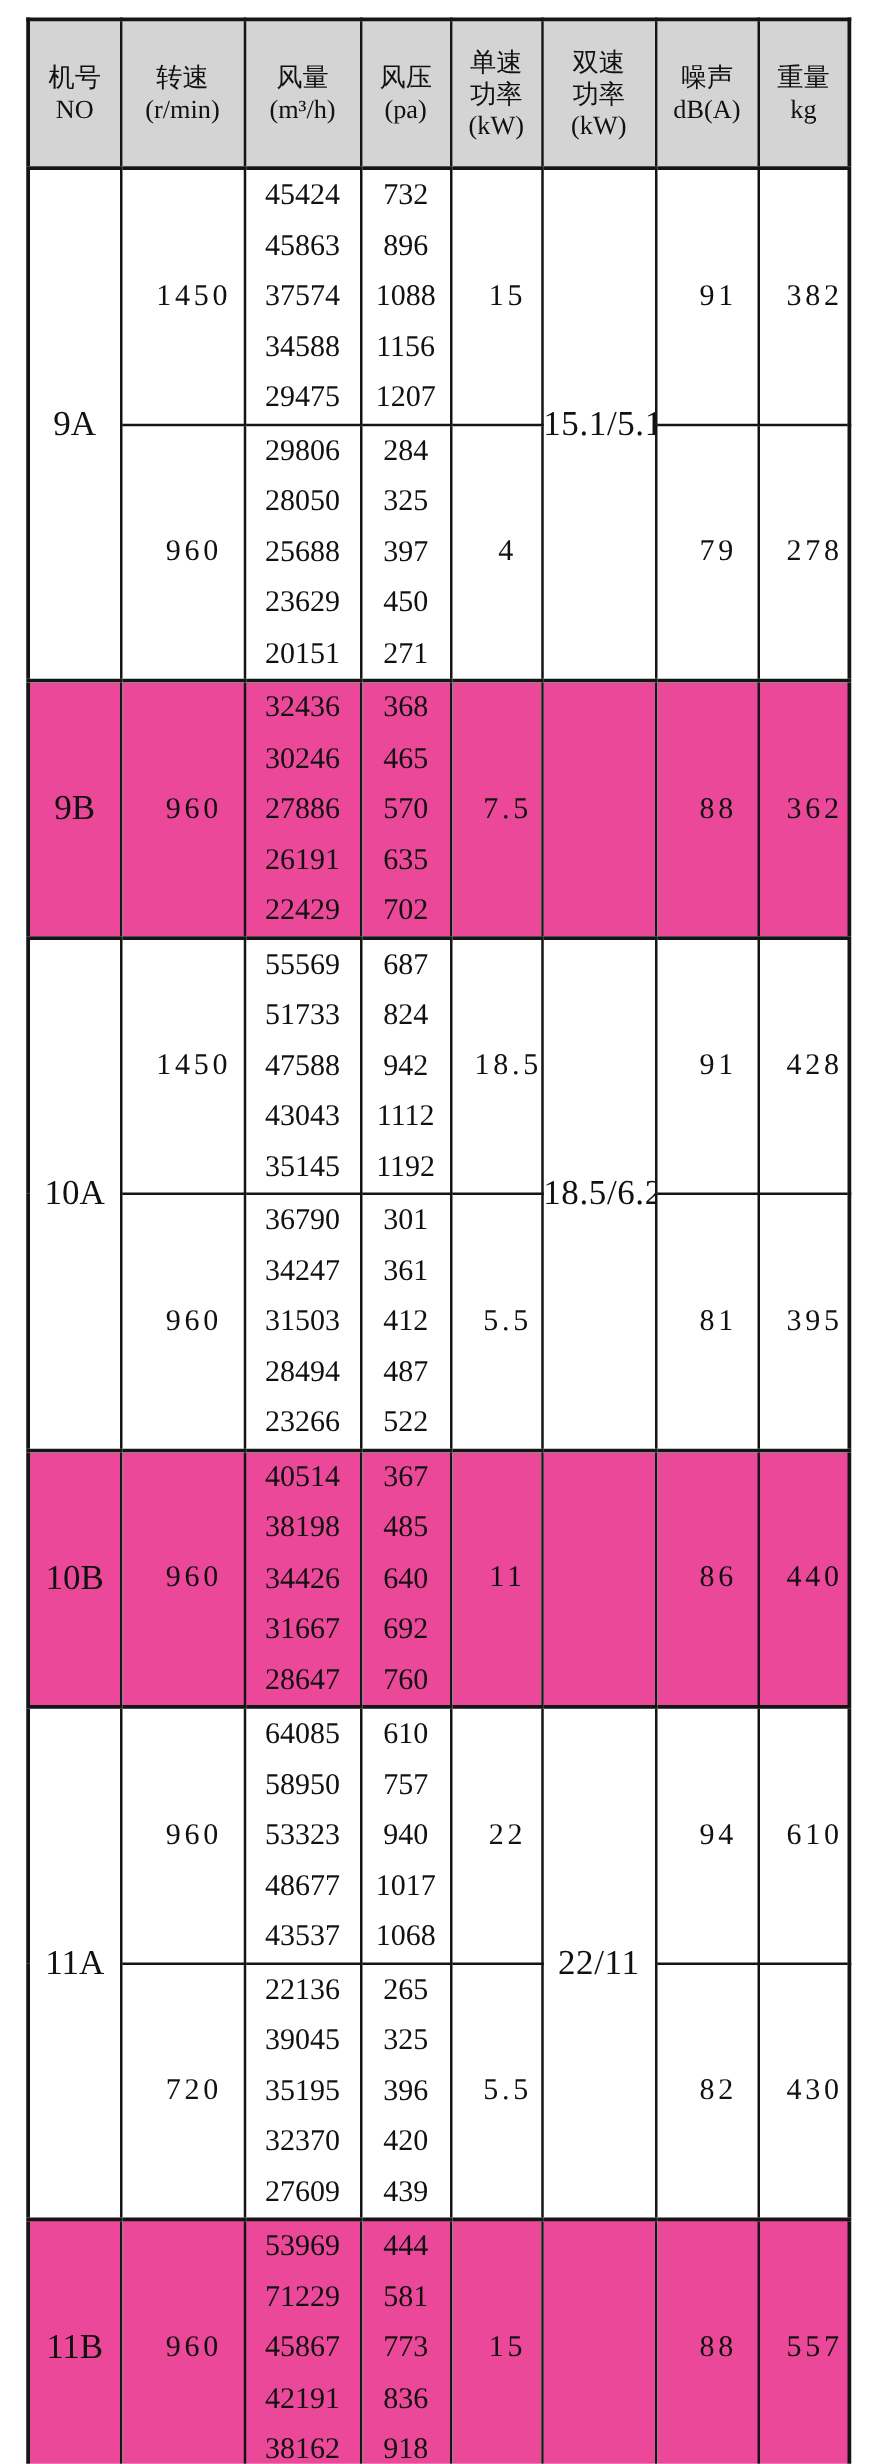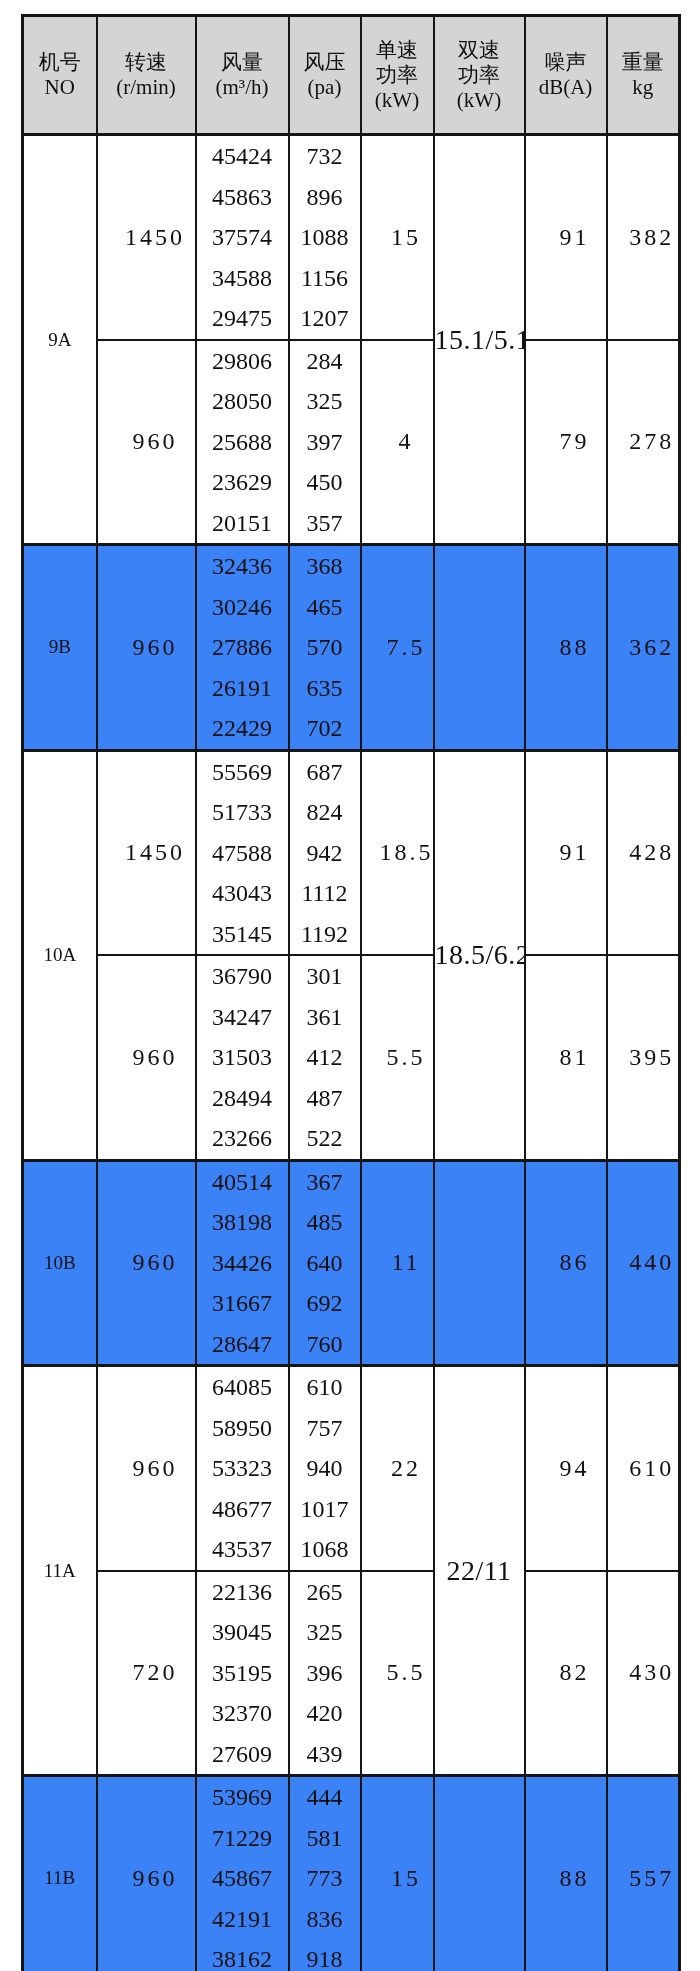--- a/index.html
+++ b/index.html
@@ -26,26 +26,26 @@
   tr.block-start td{border-top:3px solid #151515;}
   thead th{
     height:116px;
     background:#d4d4d4;
     font-weight:normal;
     font-size:21px;
     line-height:25px;
     white-space:pre-line;
     border-bottom:3px solid #151515;
   }
-  tr.shaded td{background:#3b82f6;}
+  tr.shaded td{background:#ec4899;}
   
   .w-no{width:74px;} .w-speed{width:99px;} .w-vol{width:93px;} .w-pres{width:72px;}
   .w-pw{width:73px;} .w-dual{width:91px;} .w-noise{width:82px;} .w-wt{width:73px;}
   
-  .c-no{font-size:19px;}
+  .c-no{font-size:28px;}
   .c-speed,.c-power,.c-noise,.c-weight{
     font-size:24px;
     letter-spacing:3px;
     padding-left:18px;
     text-align:center;
   }
   .c-dual{font-size:28px;letter-spacing:0.5px;}
   .c-vol,.c-pres{font-size:24px;}
   .line{height:40.5px;line-height:40.5px;}
   .sub{height:202.5px;}
@@ -118,21 +118,21 @@
         <div class="line">28050</div>
         <div class="line">25688</div>
         <div class="line">23629</div>
         <div class="line">20151</div>
       </td>
       <td class="c-pres">
         <div class="line">284</div>
         <div class="line">325</div>
         <div class="line">397</div>
         <div class="line">450</div>
-        <div class="line">357</div>
+        <div class="line">271</div>
       </td>
       <td class="c-power">4</td>
       <td class="c-noise">79</td>
       <td class="c-weight">278</td>
     </tr>
 
     <tr class="block-start shaded sub">
       <td class="c-no">9B</td>
       <td class="c-speed">960</td>
       <td class="c-vol">

